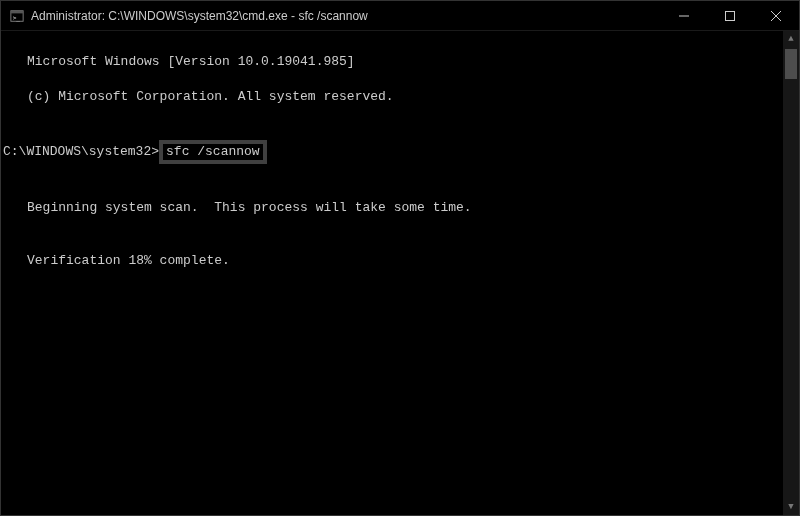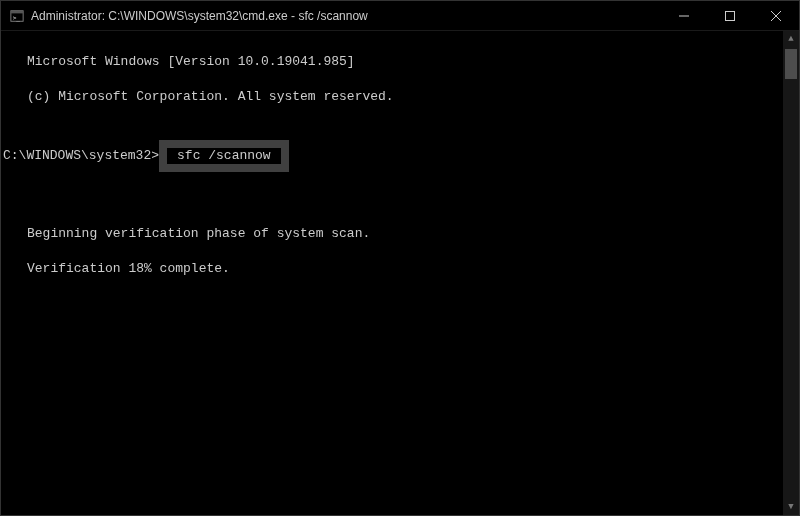--- a/index.html
+++ b/index.html
@@ -91,22 +91,22 @@
       background: #171717;
       display: flex;
       align-items: center;
       justify-content: center;
       color: #777;
       font-size: 9px;
     }
     .scrollbar-arrow.up { top: 0; }
     .scrollbar-arrow.down { bottom: 0; }
     .highlight-box {
-      border: 8px solid #404040;
-      padding: 0 10px;
+      border: 4px solid #404040;
+      padding: 0 3px;
       display: inline-block;
       line-height: 1.2;
     }
     .terminal-line {
       display: block;
       margin-left: 24px;
     }
     .prompt-line {
       display: flex;
       align-items: center;
@@ -144,22 +144,22 @@
       </div>
     </div>
   </div>
 
   <div class="terminal-body">
 <span class="terminal-line">Microsoft Windows [Version 10.0.19041.985]</span>
 <span class="terminal-line">(c) Microsoft Corporation. All system reserved.</span>
 <span class="terminal-line"></span>
 <span class="prompt-line"><span>C:\WINDOWS\system32&gt;</span><span class="highlight-box">sfc /scannow</span></span>
 <span class="terminal-line"></span>
+<span class="terminal-line">Beginning system scan.  This process will take some time.</span>
 <span class="terminal-line"></span>
-<span class="terminal-line">Beginning verification phase of system scan.</span>
 <span class="terminal-line">Verification 18% complete.</span>
 
     <div class="scrollbar-track">
       <div class="scrollbar-arrow up">▲</div>
       <div class="scrollbar-thumb" style="top:18px;"></div>
       <div class="scrollbar-arrow down">▼</div>
     </div>
   </div>
 </div>
 

